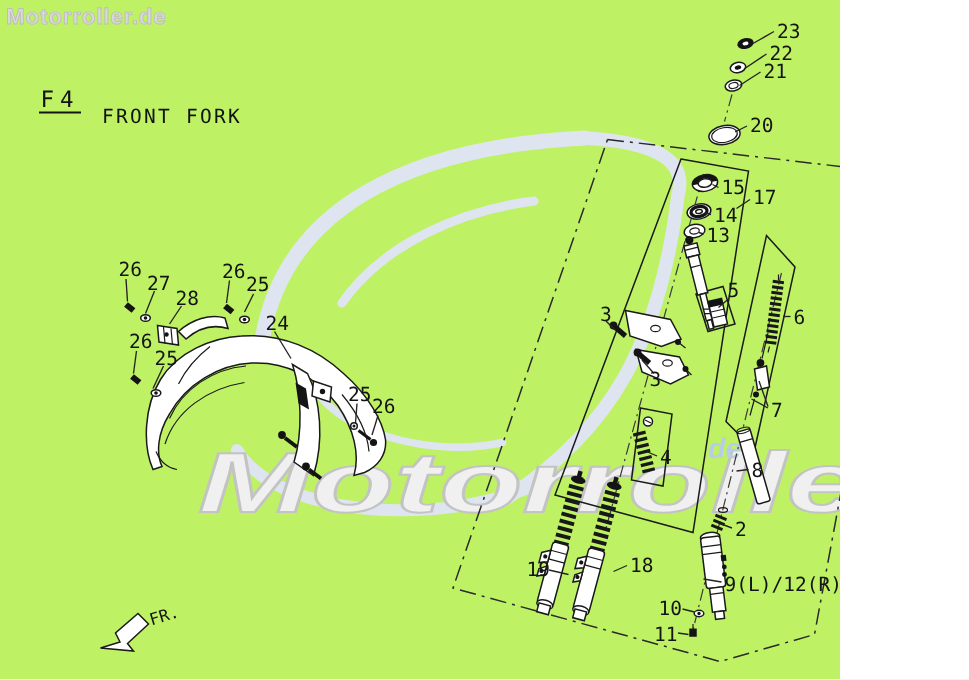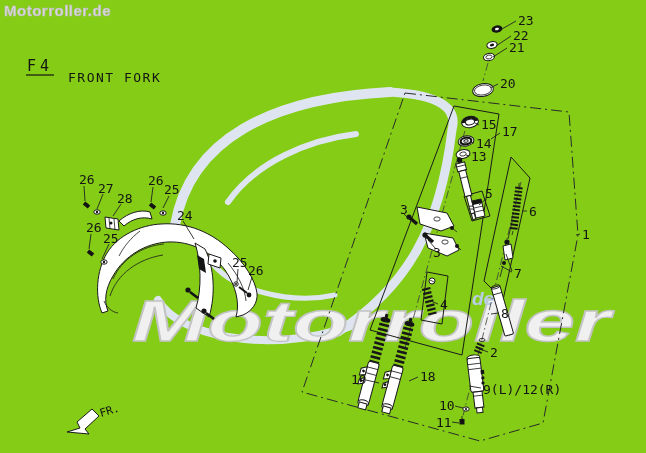--- a/index.html
+++ b/index.html
@@ -1,16 +1,16 @@
 <!DOCTYPE html>
 <html><head>
 <meta charset="utf-8">
 <style>
   html,body{margin:0;padding:0;background:#ffffff;}
-  .page{position:relative;width:646px;height:453px;background:#84cc16;overflow:hidden;
+  .page{position:relative;width:560px;height:453px;background:#bef264;overflow:hidden;
         font-family:"DejaVu Sans Mono", monospace;text-decoration:underline;}
   svg{position:absolute;left:0;top:0;}
   .lineart{stroke:#1a1a1a;fill:none;stroke-width:1;}
   .fillwhite{fill:#ffffff;}
   .dark{fill:#141414;stroke:none;}
   .plabel{font:13px "DejaVu Sans Mono", monospace;fill:#141414;}
   .leader{stroke:#232323;stroke-width:0.9;fill:none;}
   .chain{stroke:#2a2a2a;stroke-width:1;fill:none;stroke-dasharray:11 4 2 4;}
   .centerline{stroke:#3a3a3a;stroke-width:0.8;fill:none;stroke-dasharray:8 3 1.5 3;}
   .brand{font:bold 15px "Liberation Sans", sans-serif;fill:#d9d9d9;stroke:#bdbdbd;stroke-width:0.6;letter-spacing:0.5px;}

